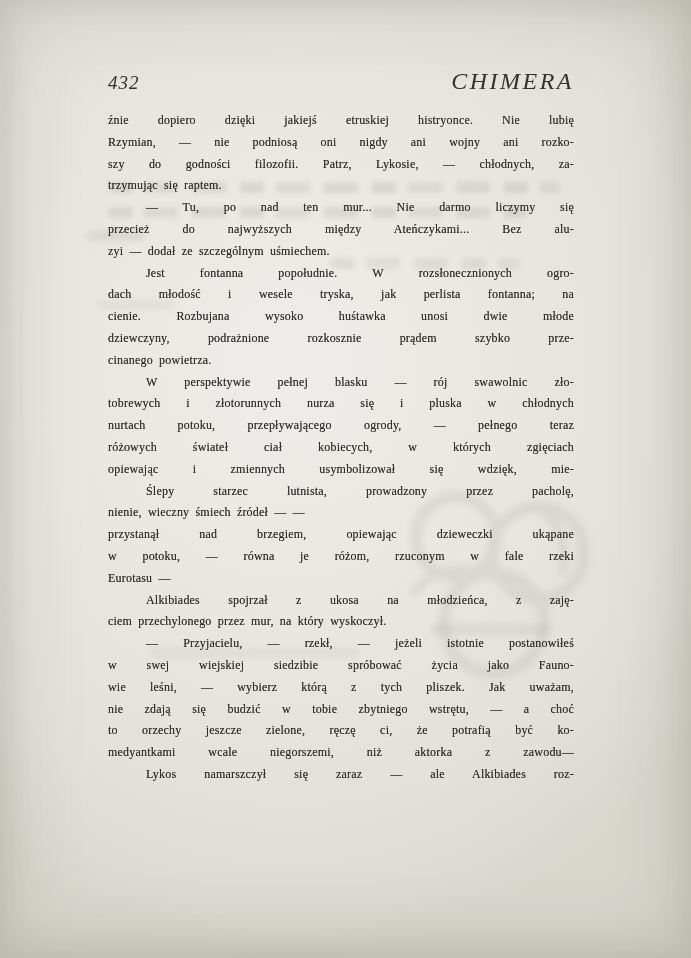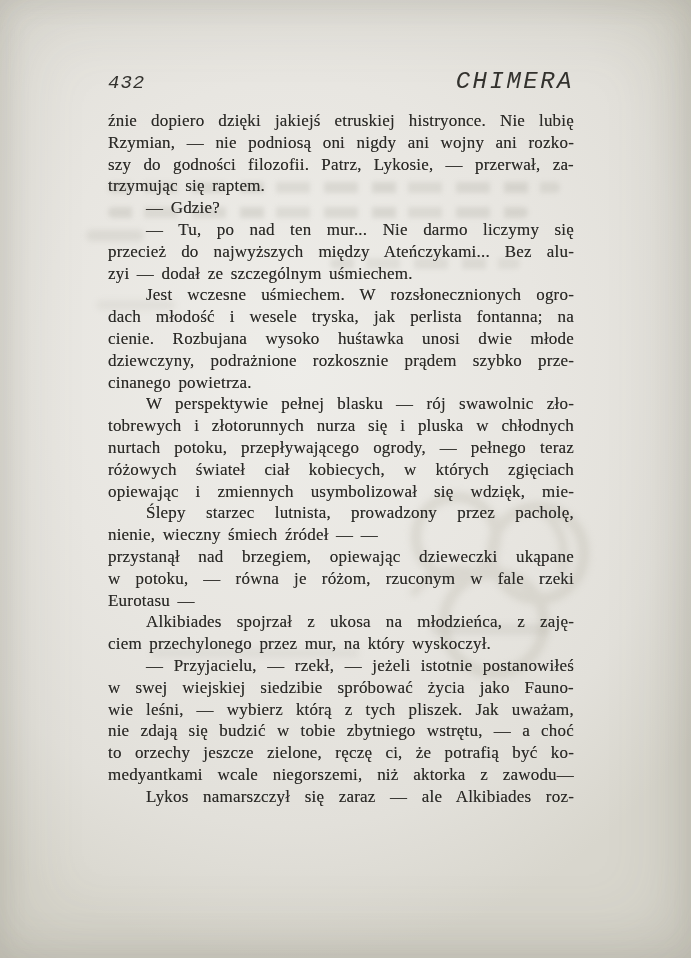--- a/index.html
+++ b/index.html
@@ -29,34 +29,34 @@
   }
   .ghost-blob{
     position:absolute;border-radius:6px;
     background:rgba(150,148,136,.5);
     filter:blur(3px);opacity:.35;
   }
   .ghost-ornament{position:absolute;filter:blur(3.5px);opacity:.5;}
 
   .running-head{
     position:absolute;left:108px;top:68px;width:466px;
-    display:flex;justify-content:space-between;align-items:baseline;font-family:Liberation Mono, monospace;
+    display:flex;justify-content:space-between;align-items:baseline;
   }
   .page-number{
     font-style:italic;font-size:19px;letter-spacing:1px;color:#33322e;
   }
   .journal-title{
     font-style:italic;font-size:24px;letter-spacing:2.5px;color:#33322e;
   }
 
   .text-block{
     position:absolute;left:108px;top:110px;width:466px;
   }
   .line{
-    font-size:17px;
+    font-size:12px;
     line-height:21.8px;
     height:21.8px;
     word-spacing:2px;
     letter-spacing:0.2px;
     white-space:nowrap;
     text-align:justify;
     text-align-last:justify;
     text-justify:inter-word;
     text-shadow:0 0 0.5px rgba(43,42,39,0.55);
   }
@@ -88,27 +88,26 @@
   </div>
 
   <div class="running-head">
     <span class="page-number">432</span>
     <span class="journal-title">CHIMERA</span>
   </div>
 
   <div class="text-block">
       <div class="line">źnie dopiero dzięki jakiejś etruskiej histryonce. Nie lubię</div>
       <div class="line">Rzymian, — nie podniosą oni nigdy ani wojny ani rozko-</div>
-      <div class="line">szy do godności filozofii. Patrz, Lykosie, — przerwał, za-</div>
+      <div class="line">szy do godności filozofii. Patrz, Lykosie, — chłodnych, za-</div>
       <div class="line end">trzymując się raptem.</div>
-      <div class="line indent end">— Gdzie?</div>
       <div class="line indent">— Tu, po nad ten mur... Nie darmo liczymy się</div>
       <div class="line">przecież do najwyższych między Ateńczykami... Bez alu-</div>
       <div class="line end">zyi — dodał ze szczególnym uśmiechem.</div>
-      <div class="line indent">Jest wczesne uśmiechem. W rozsłonecznionych ogro-</div>
+      <div class="line indent">Jest fontanna popołudnie. W rozsłonecznionych ogro-</div>
       <div class="line">dach młodość i wesele tryska, jak perlista fontanna; na</div>
       <div class="line">cienie. Rozbujana wysoko huśtawka unosi dwie młode</div>
       <div class="line">dziewczyny, podrażnione rozkosznie prądem szybko prze-</div>
       <div class="line end">cinanego powietrza.</div>
       <div class="line indent">W perspektywie pełnej blasku — rój swawolnic zło-</div>
       <div class="line">tobrewych i złotorunnych nurza się i pluska w chłodnych</div>
       <div class="line">nurtach potoku, przepływającego ogrody, — pełnego teraz</div>
       <div class="line">różowych świateł ciał kobiecych, w których zgięciach</div>
       <div class="line">opiewając i zmiennych usymbolizował się wdzięk, mie-</div>
       <div class="line indent">Ślepy starzec lutnista, prowadzony przez pacholę,</div>

